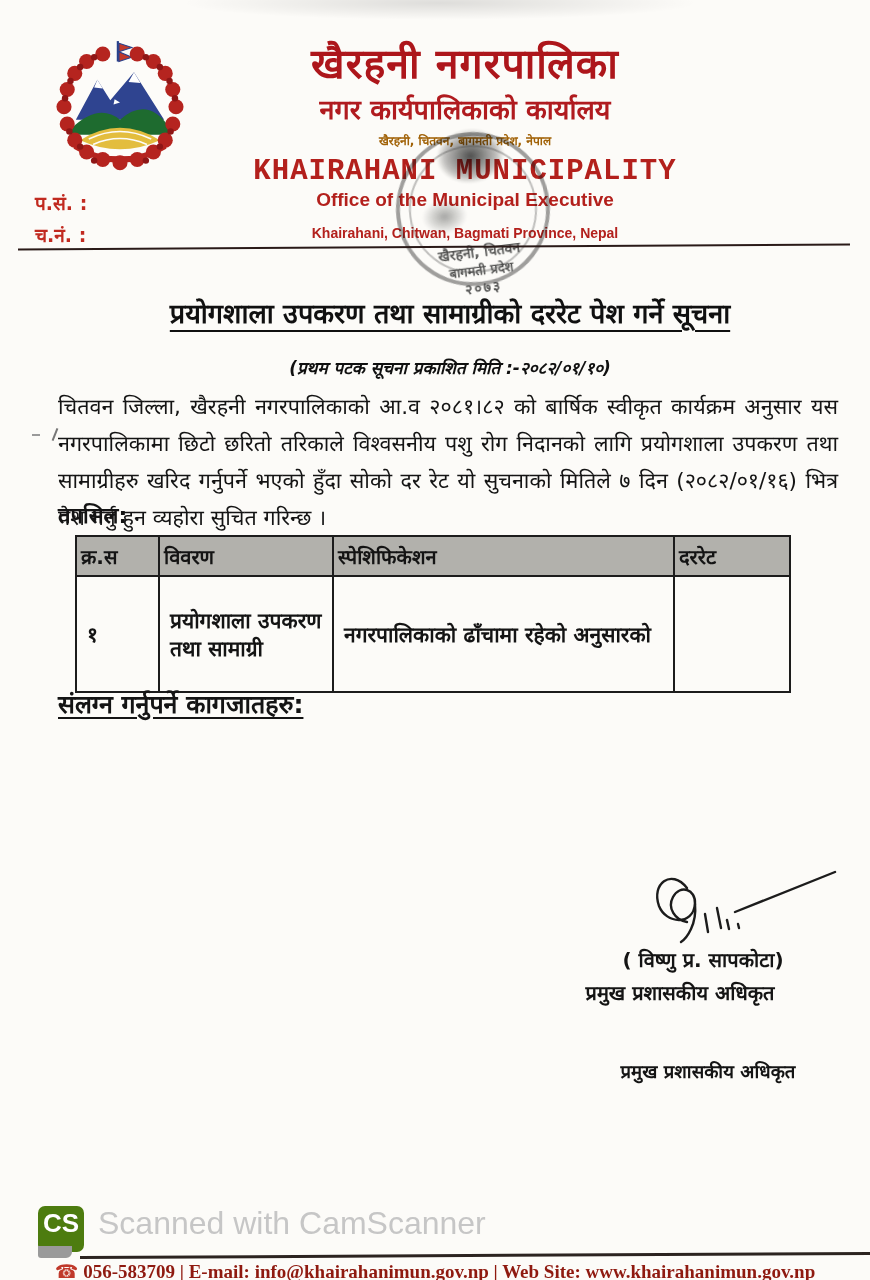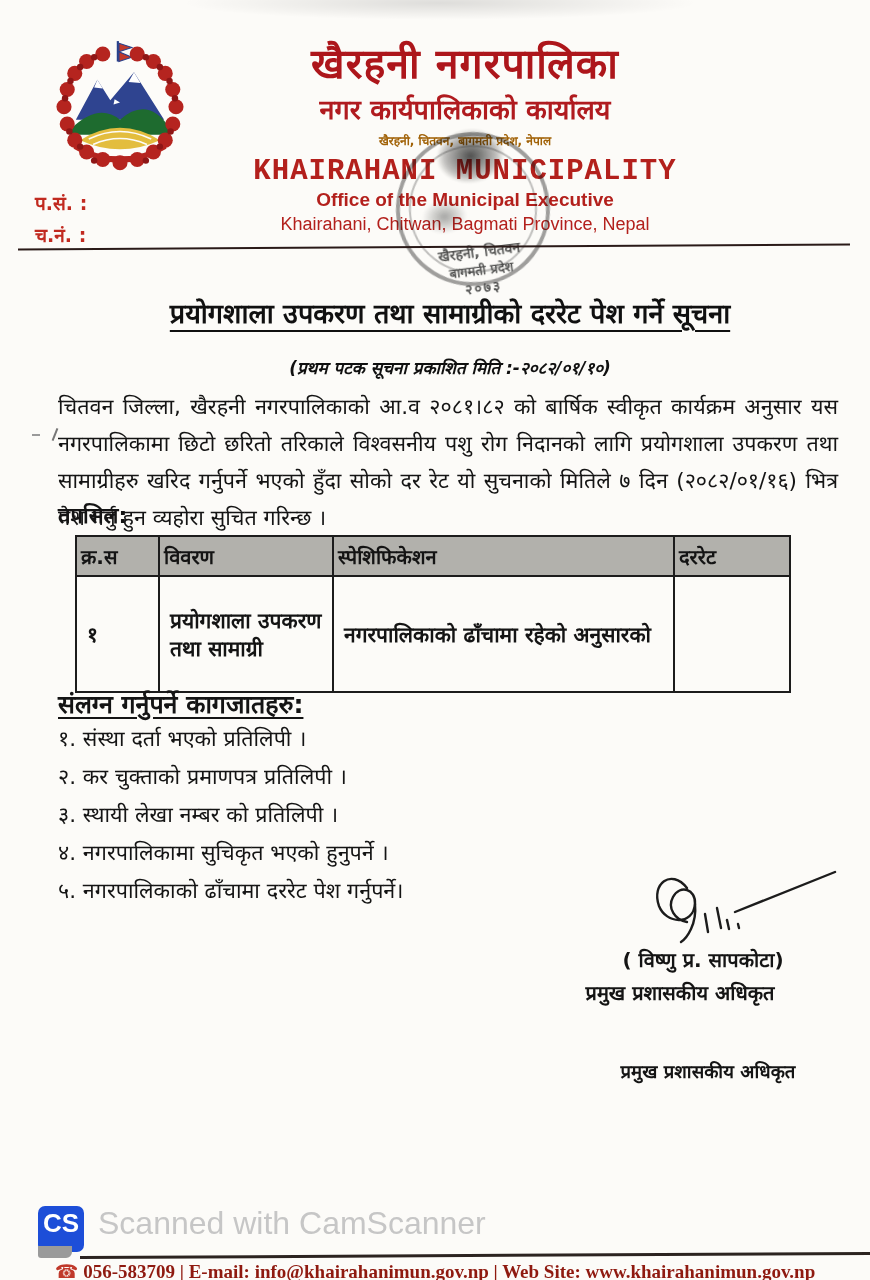--- a/index.html
+++ b/index.html
@@ -12,21 +12,21 @@
     background:radial-gradient(ellipse at center, rgba(0,0,0,0.12), rgba(0,0,0,0) 70%);}
 
   
   .logo{left:50px;top:40px;width:140px;height:140px;}
   .header-text{left:180px;top:42px;width:570px;text-align:center;}
   .h-np-title{font-size:41px;font-weight:bold;color:#ad161b;letter-spacing:1px;line-height:1.1;}
   .h-np-sub{font-size:27px;font-weight:bold;color:#b01b1f;margin-top:3px;}
   .h-np-addr{font-size:12px;font-weight:bold;color:#a16207;margin-top:5px;}
   .h-en-title{font-family:Liberation Mono, monospace;font-size:29px;font-weight:bold;color:#b3201c;margin-top:6px;letter-spacing:1px;}
   .h-en-sub{font-family:"Liberation Sans",sans-serif;font-size:19px;font-weight:bold;color:#b3201c;margin-top:1px;}
-  .h-en-addr{font-family:"Liberation Sans",sans-serif;font-size:18px;font-weight:normal;color:#b3201c;margin-top:3px;}
+  .h-en-addr{font-family:"Liberation Sans",sans-serif;font-size:14px;font-weight:bold;color:#b3201c;margin-top:14px;}
   .ref-label{left:35px;font-size:19px;font-weight:bold;color:#c12a20;}
   .header-rule{left:18px;top:246px;width:832px;border-top:2.5px solid #2a1a18;transform:rotate(-0.35deg);}
 
   
   .stamp{left:385px;top:130px;width:180px;height:175px;transform:rotate(-7deg);opacity:.82;pointer-events:none;}
   .stamp-ring{position:absolute;left:12px;top:2px;width:146px;height:146px;border-radius:50%;
     border:4px solid rgba(25,25,25,.5);filter:blur(.7px);}
   .stamp-ring::before{content:"";position:absolute;inset:9px;border-radius:50%;border:2px solid rgba(25,25,25,.32);}
   .stamp-blob{position:absolute;left:48px;top:-10px;width:90px;height:72px;border-radius:50%;
     background:radial-gradient(closest-side, rgba(12,12,12,.88), rgba(12,12,12,.3) 58%, transparent 76%);filter:blur(1px);}
@@ -62,21 +62,21 @@
   .sig-title{left:575px;top:979px;width:210px;text-align:center;font-size:20px;font-weight:bold;}
   .stamp-name{left:603px;top:1026px;width:210px;text-align:center;font-size:25px;font-weight:bold;}
   .stamp-title{left:603px;top:1058px;width:210px;text-align:center;font-size:18.5px;font-weight:bold;}
 
   
   .artifact{left:32px;top:428px;width:40px;height:14px;}
   .artifact::before{content:"";position:absolute;left:0;top:6px;width:8px;height:2px;background:#9a9a9a;}
   .artifact::after{content:"";position:absolute;left:22px;top:0;width:2px;height:13px;background:#777;transform:rotate(22deg);}
 
   
-  .cs-icon{left:38px;top:1206px;width:46px;height:46px;background:#1d4ed8;border-radius:7px;}
+  .cs-icon{left:38px;top:1206px;width:46px;height:46px;background:#4d7c0f;border-radius:7px;}
   .cs-icon .cs-letters{position:absolute;left:0;top:2px;width:100%;text-align:center;color:#fff;
      font-family:"Liberation Sans",sans-serif;font-size:26px;font-weight:bold;}
   .cs-icon::after{content:"";position:absolute;left:0;bottom:-6px;width:34px;height:12px;background:#9a9a9a;border-radius:0 0 6px 3px;}
   .cs-text{left:98px;top:1205px;font-family:"Liberation Sans",sans-serif;font-size:32px;color:#c6c6c6;}
 
   
   .footer-rule{left:80px;top:1254px;width:790px;border-top:3px solid #2b2320;transform:rotate(-0.3deg);}
   .footer-contact{left:0;top:1260px;width:870px;text-align:center;font-family:"Liberation Serif",serif;
      font-size:19px;font-weight:bold;color:#8f1a10;}
   .footer-contact .phone-glyph{color:#c0392b;font-family:"DejaVu Sans",sans-serif;}
@@ -196,27 +196,20 @@
       <tr>
         <td>१</td>
         <td>प्रयोगशाला उपकरण तथा सामाग्री</td>
         <td>नगरपालिकाको ढाँचामा रहेको अनुसारको</td>
         <td></td>
       </tr>
     </tbody>
   </table>
 
   <div class="abs attach-head">संलग्न गर्नुपर्ने कागजातहरु:</div>
-  <div class="abs attach-list">
-    <div>१. संस्था दर्ता भएको प्रतिलिपी ।</div>
-    <div>२. कर चुक्ताको प्रमाणपत्र प्रतिलिपी ।</div>
-    <div>३. स्थायी लेखा नम्बर को प्रतिलिपी ।</div>
-    <div>४. नगरपालिकामा सुचिकृत भएको हुनुपर्ने ।</div>
-    <div>५. नगरपालिकाको ढाँचामा दररेट पेश गर्नुपर्ने।</div>
-  </div>
 
   <svg class="abs signature-svg" viewBox="0 0 210 108">
     <g stroke="#1c1c1c" stroke-width="2.4" fill="none" stroke-linecap="round">
       <path d="M52,26 C36,6 16,22 24,44 C31,62 58,64 60,42 C61,27 45,22 38,35 C32,46 40,58 52,60"></path>
       <path d="M60,42 C62,62 52,76 46,80"></path>
       <path d="M70,52 l3,18"></path>
       <path d="M82,46 l4,20"></path>
       <path d="M92,58 l2,9"></path>
       <path d="M100,50 L200,10"></path>
       <path d="M103,62 l1,4"></path>

